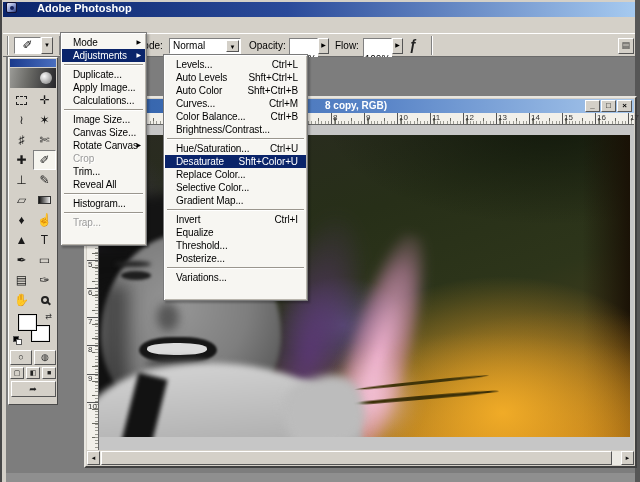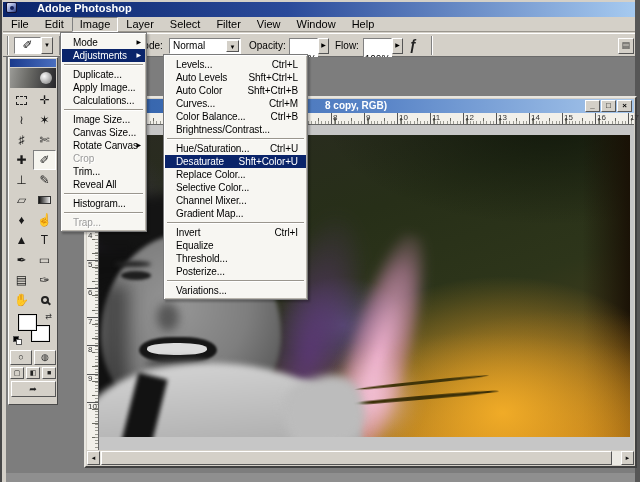--- a/index.html
+++ b/index.html
@@ -116,52 +116,41 @@
   .sw-mini{position:absolute;left:3px;top:24px;font-size:7px;line-height:7px;}
   .sw-mini .b1{display:inline-block;width:6px;height:6px;background:#000;border:1px solid #555;}
   .sw-mini .b2{display:inline-block;width:6px;height:6px;background:#fff;border:1px solid #555;margin-left:-3px;vertical-align:-3px;}
   .sw-switch{position:absolute;right:4px;top:0;font-size:8px;color:#333;}
   .tb-row{display:flex;justify-content:center;gap:2px;margin-top:2px;}
   .mode-btn{width:22px;height:15px;background:#d4d0c8;border:1px solid;border-color:#fff #555 #555 #fff;font-size:9px;text-align:center;line-height:13px;color:#222;}
   .screen-btn{width:14px;height:12px;background:#d4d0c8;border:1px solid;border-color:#fff #555 #555 #fff;font-size:7px;text-align:center;line-height:10px;color:#222;}
   .ir-btn{width:45px;height:16px;background:#d4d0c8;border:1px solid;border-color:#fff #555 #555 #fff;font-size:9px;text-align:center;line-height:14px;color:#222;}
 
   
-  .menu{position:absolute;background:#f7f6f2;border:1px solid #7a7a7a;box-shadow:inset 1px 1px 0 #fff,inset -1px -1px 0 #b8b4ac,2px 2px 2px rgba(0,0,0,.25);padding:3px 1px 2px 1px;font-size:10px;letter-spacing:-0.1px;}
+  .menu{position:absolute;background:#f7f6f2;border:1px solid #7a7a7a;box-shadow:inset 1px 1px 0 #fff,inset -1px -1px 0 #b8b4ac,2px 2px 2px rgba(0,0,0,.25);padding:3px 1px 16px 1px;font-size:10px;letter-spacing:-0.1px;}
   .menu-image{left:60px;top:32px;width:87px;z-index:10;}
   .menu-adj{left:147px;top:54px;width:145px;z-index:11;margin-left:16px;}
   .mrow{position:relative;height:13px;line-height:13px;padding-left:11px;white-space:nowrap;cursor:default;}
   .mrow .msc{position:absolute;right:8px;top:0;}
   .mrow .marrow{position:absolute;right:4px;top:0;font-size:6px;line-height:13px;}
   .mrow.hl{background:#0a246a;color:#fff;}
   .mrow.dis{color:#9a9a9a;text-shadow:1px 1px 0 #fff;}
   .msep{height:1px;border-top:1px solid #9a968e;border-bottom:1px solid #fff;margin:2px 2px;}
 </style>
 </head>
 <body>
 
 <div class="screen">
   <div class="app-chrome"></div>
 
   <div class="titlebar">
     <span class="app-icon"></span>
     <span class="title-text">Adobe Photoshop</span>
   </div>
 
-  <div class="menubar" id="menubar">
-      <span class="mb-item">File</span>
-      <span class="mb-item">Edit</span>
-      <span class="mb-item active">Image</span>
-      <span class="mb-item">Layer</span>
-      <span class="mb-item">Select</span>
-      <span class="mb-item">Filter</span>
-      <span class="mb-item">View</span>
-      <span class="mb-item">Window</span>
-      <span class="mb-item">Help</span>
-    </div>
 
   <div class="optionsbar">
     <div class="ob groove" style="left:4px"></div>
     <div class="ob tool-preview"><span>✐</span></div>
     <div class="ob tool-dd">▼</div>
     <div class="ob groove" style="left:56px"></div>
     <span class="ob ob-label" style="left:132px">Mode:</span>
     <div class="ob ob-select" style="left:166px;width:72px">
       <span>Normal</span>
       <span class="ob-ddbtn">▼</span>
@@ -361,21 +350,20 @@
       <div class="mrow"><span>Auto Levels</span><span class="msc">Shft+Ctrl+L</span></div>
       <div class="mrow"><span>Auto Color</span><span class="msc">Shft+Ctrl+B</span></div>
       <div class="mrow"><span>Curves...</span><span class="msc">Ctrl+M</span></div>
       <div class="mrow"><span>Color Balance...</span><span class="msc">Ctrl+B</span></div>
       <div class="mrow"><span>Brightness/Contrast...</span></div>
       <div class="msep"></div>
       <div class="mrow"><span>Hue/Saturation...</span><span class="msc">Ctrl+U</span></div>
       <div class="mrow hl"><span>Desaturate</span><span class="msc">Shft+Color+U</span></div>
       <div class="mrow"><span>Replace Color...</span></div>
       <div class="mrow"><span>Selective Color...</span></div>
-      <div class="mrow"><span>Channel Mixer...</span></div>
       <div class="mrow"><span>Gradient Map...</span></div>
       <div class="msep"></div>
       <div class="mrow"><span>Invert</span><span class="msc">Ctrl+I</span></div>
       <div class="mrow"><span>Equalize</span></div>
       <div class="mrow"><span>Threshold...</span></div>
       <div class="mrow"><span>Posterize...</span></div>
       <div class="msep"></div>
       <div class="mrow"><span>Variations...</span></div>
     </div>
 </div>

